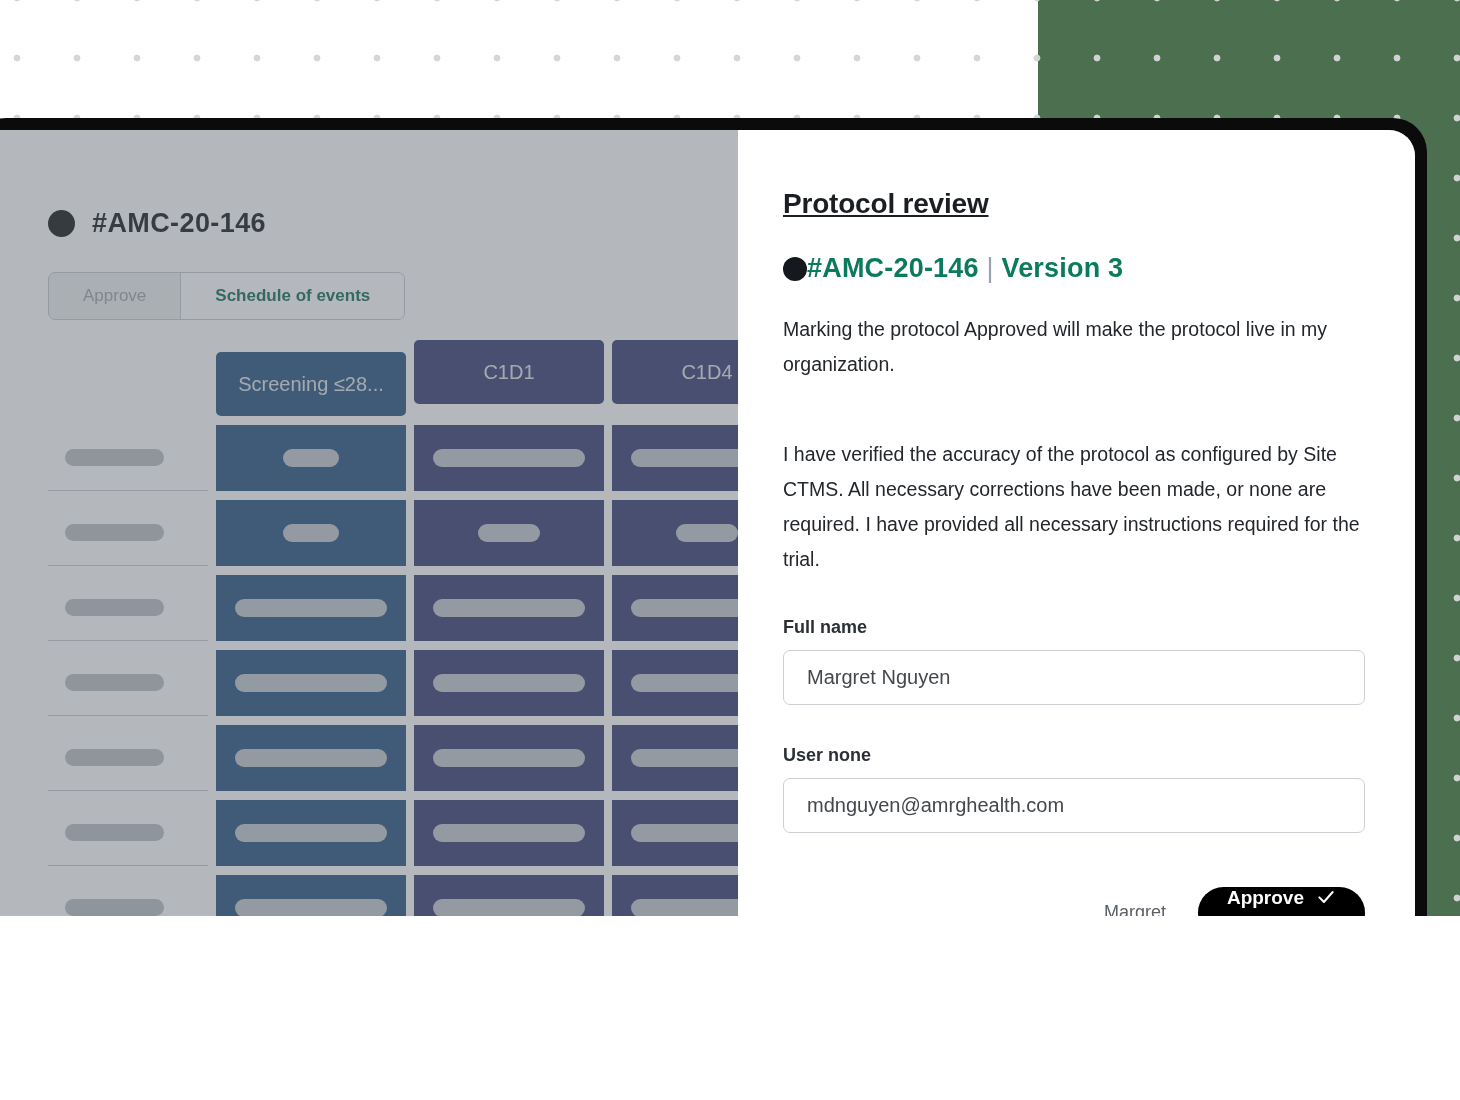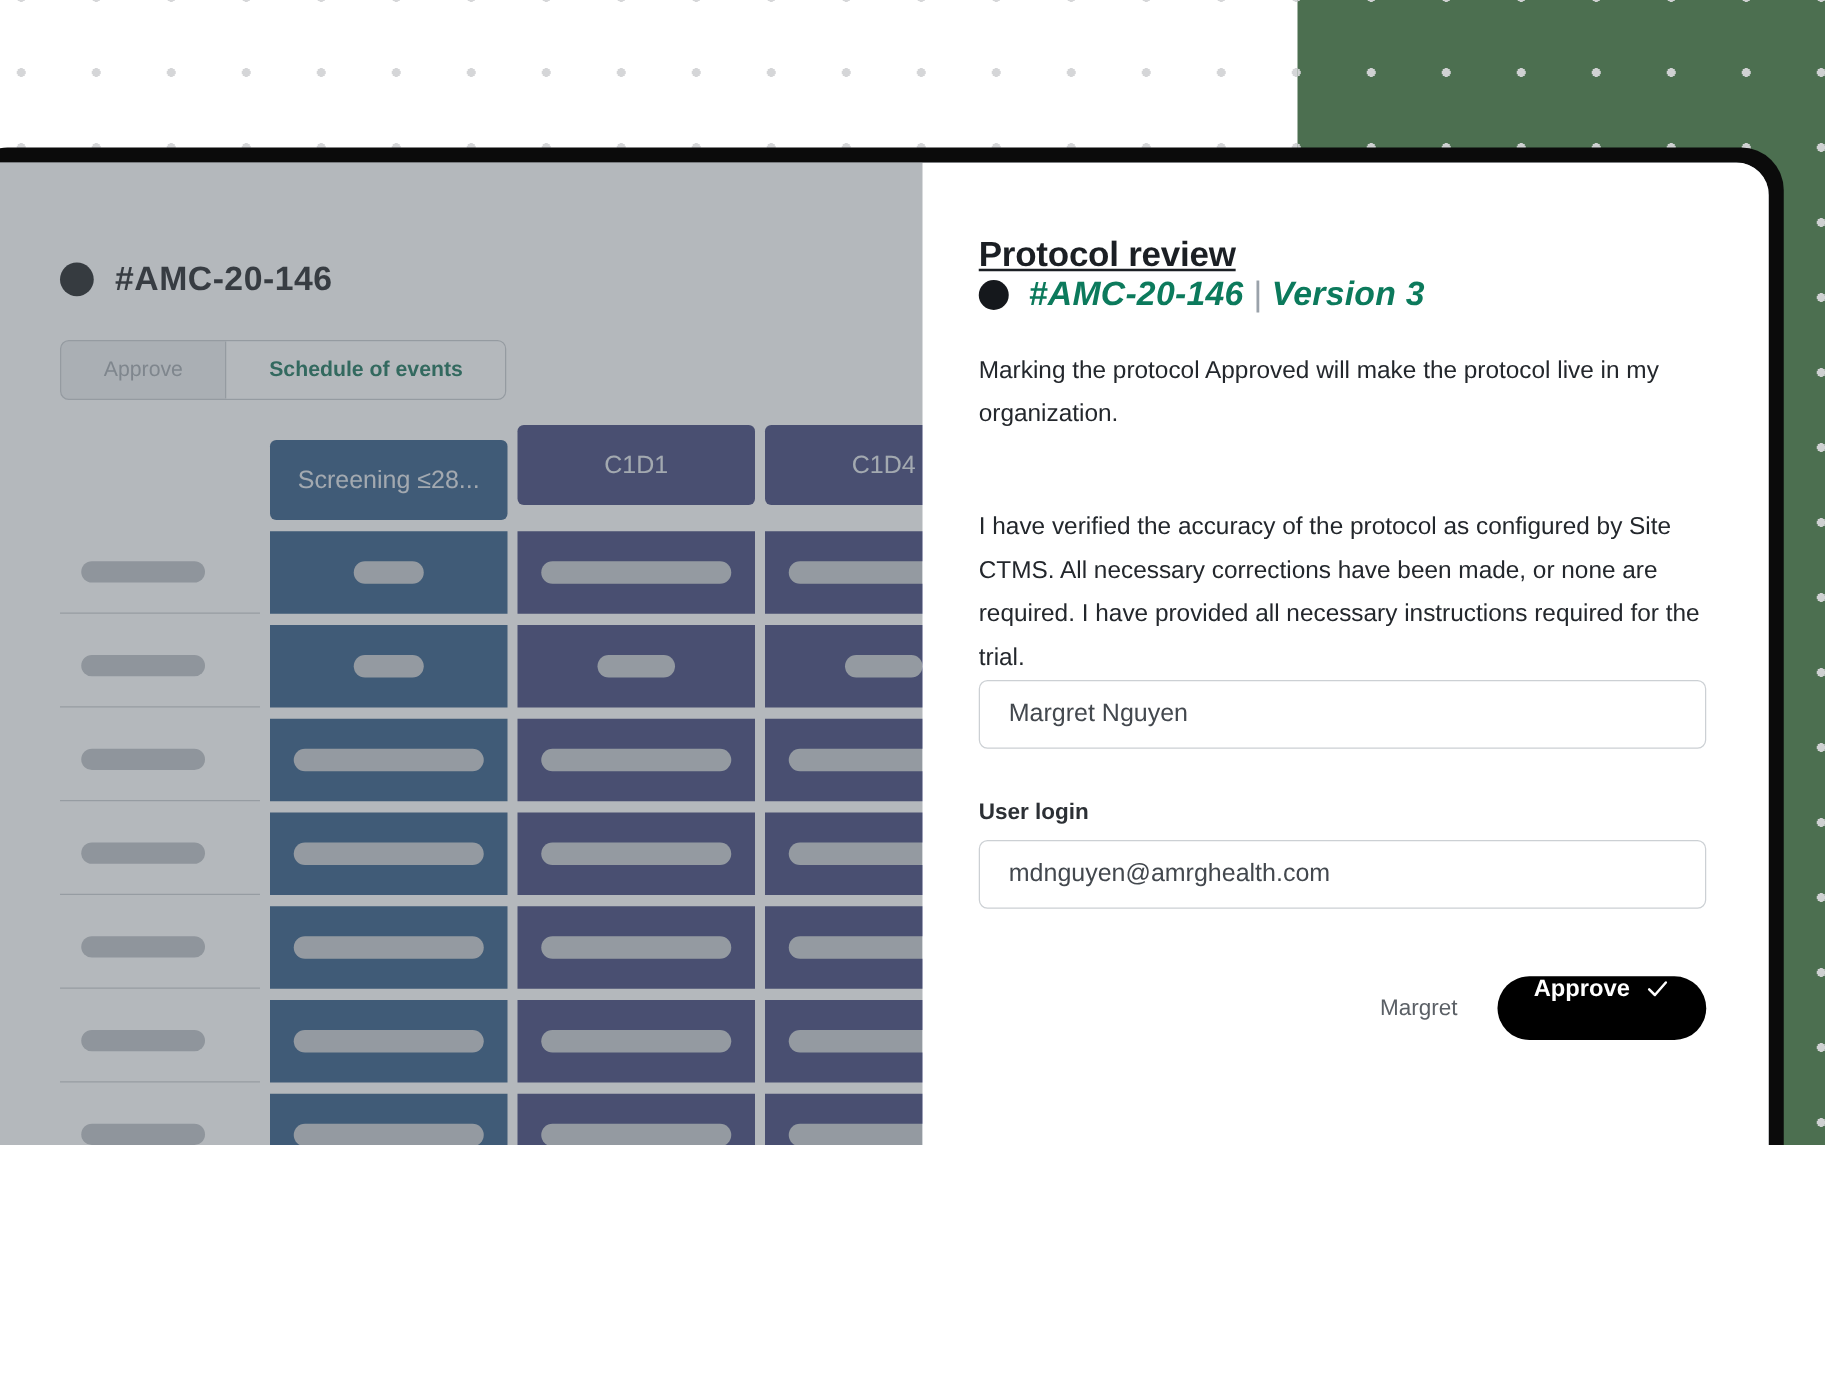--- a/index.html
+++ b/index.html
@@ -207,22 +207,21 @@
   .panel-title {
     font-size: 28px;
     font-weight: 700;
     color: #1b1f24;
     letter-spacing: -0.2px;
     text-decoration: underline;
   }
   .panel-sub {
     display: flex;
     align-items: center;
-    gap: 16px;
-    font-style: italic;
+    margin-top: 33px;
   }
   .sub-dot {
     width: 24px; height: 24px;
     border-radius: 50%;
     background: #15181c;
     flex: none;
   }
   .sub-text {
     font-size: 27px;
     font-weight: 700;
@@ -483,23 +482,24 @@
           <span class="sub-text">
             <span>#AMC-20-146</span>
             <span class="divider">|</span>
             <span>Version 3</span>
           </span>
         </div>
 
         <p class="para second">Marking the protocol Approved will make the protocol live in my organization.</p>
         <p class="para first">I have verified the accuracy of the protocol as configured by Site CTMS. All necessary corrections have been made, or none are required. I have provided all necessary instructions required for the trial.</p>
 
+        <div class="field-label">Full name</div>
         <input class="field-input" type="text" value="Margret Nguyen" style="">
 
-        <div class="field-label">User login</div>
+        <div class="field-label">User none</div>
         <input class="field-input" type="text" value="mdnguyen@amrghealth.com" style="">
 
         <div class="actions">
           <button class="btn-cancel">Margret</button>
           <button class="btn-approve">
             <span>Approve</span>
             <span>
               <svg viewBox="0 0 24 24" fill="none" stroke="#ffffff" stroke-width="2.4" stroke-linecap="round" stroke-linejoin="round">
                 <polyline points="4 12.5 9.5 18 20 6"></polyline>
               </svg>

